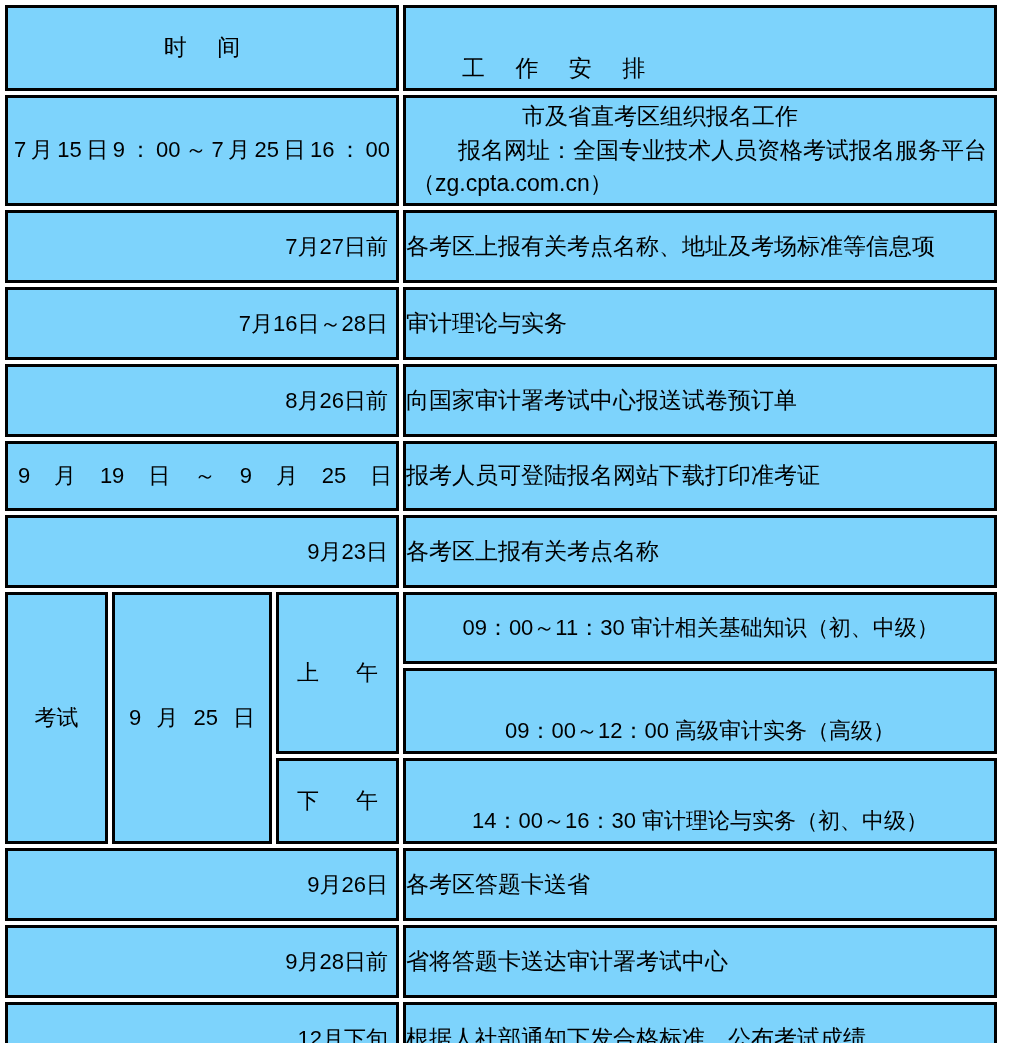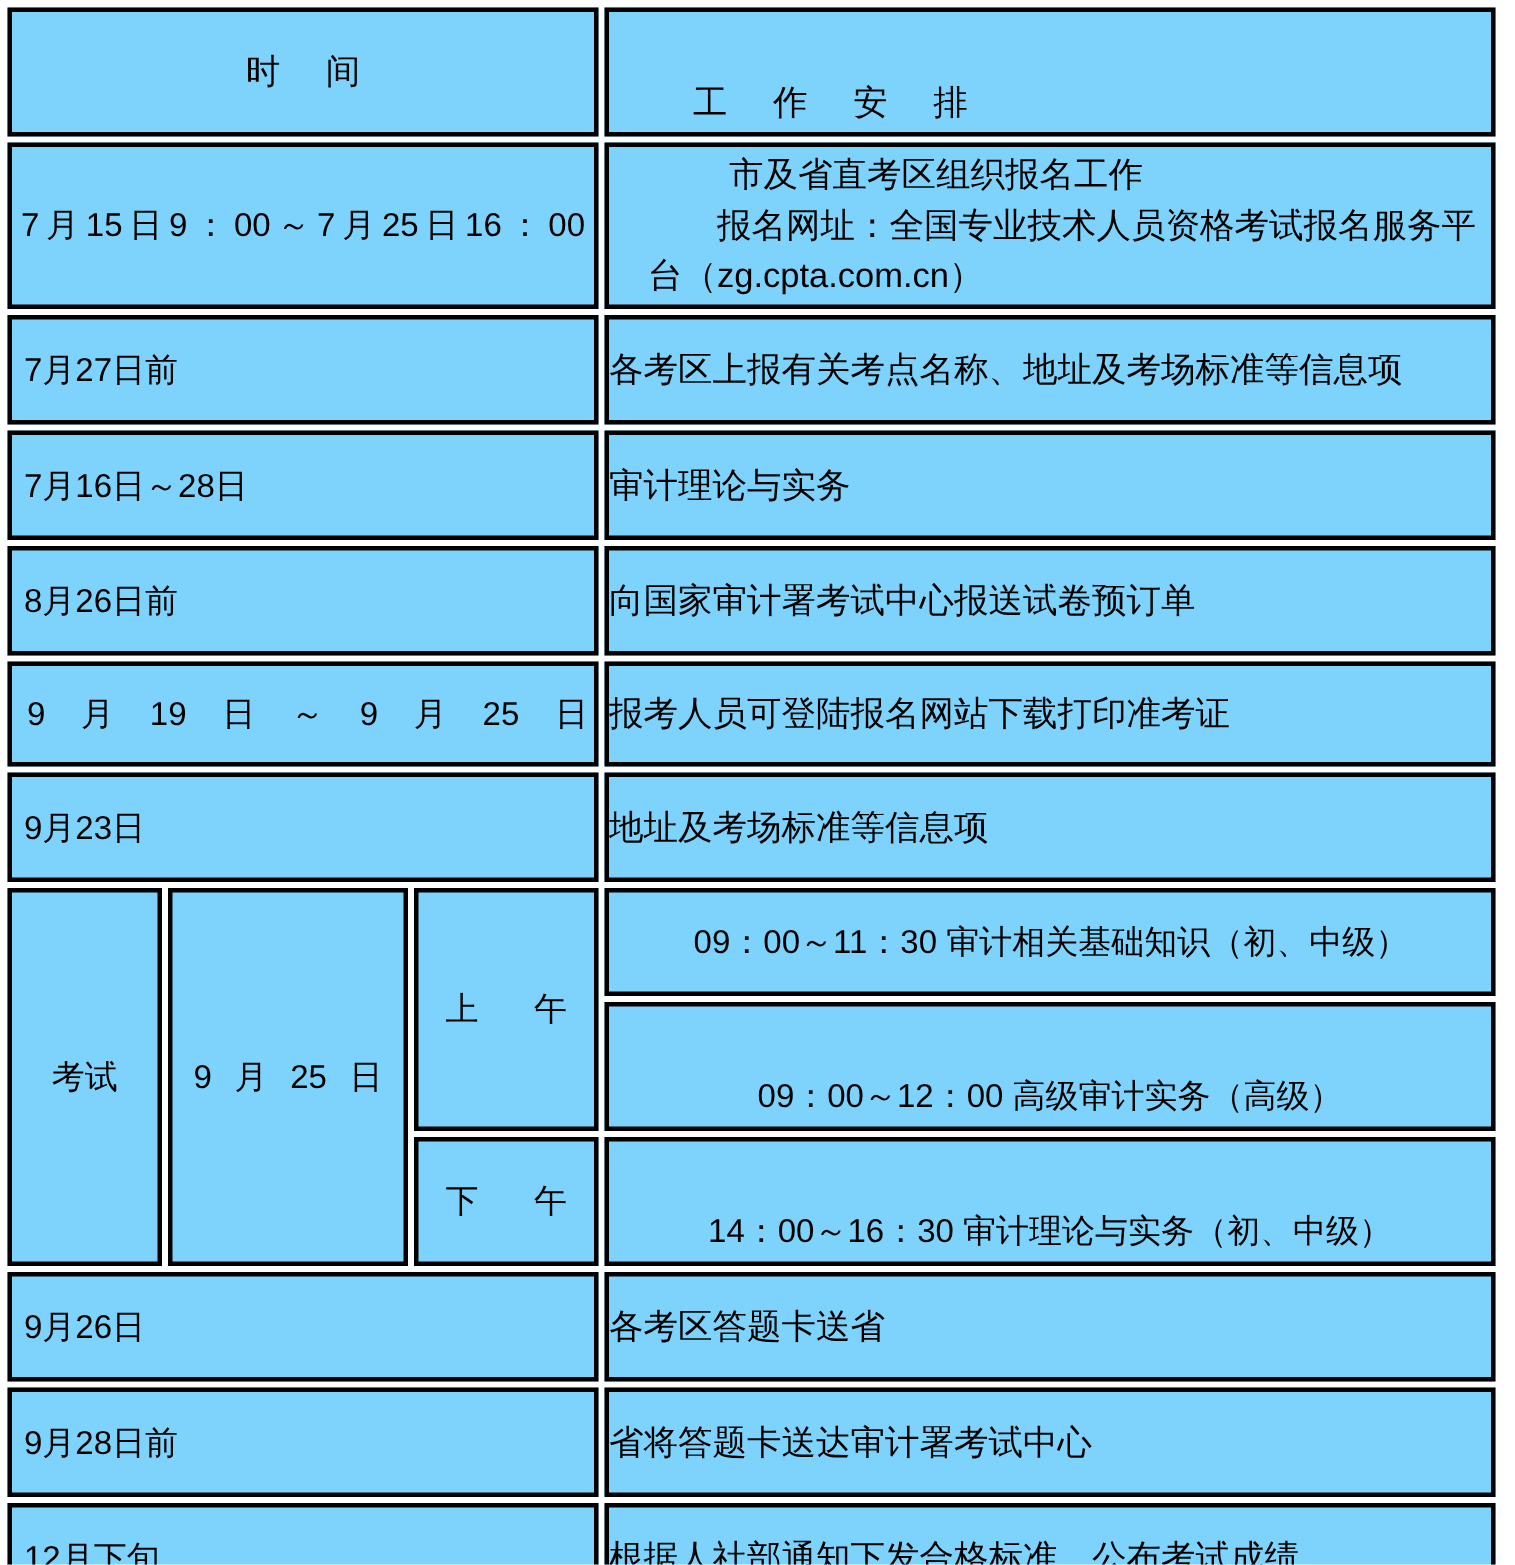--- a/index.html
+++ b/index.html
@@ -48,21 +48,21 @@
     font-size: 23px;
     letter-spacing: 12px;
     padding-left: 56px;
     line-height: 1.3;
     margin-top: 42px;
   }
   
   .time-cell {
     font-size: 22px;
     line-height: 1.5;
-    text-align: left;
+    text-align: right;
   }
   .time-justify {
     font-size: 22px;
     line-height: 1.55;
     text-align: justify;
     text-align-last: justify;
     text-justify: inter-character;
     padding: 4px 6px 4px 6px;
   }
   
@@ -142,22 +142,22 @@
           <div class="cellpad hdr-work">工 作 安 排</div>
         </td>
       </tr>
 
       <tr>
         <td colspan="3" class="h-r1">
           <div class="time-justify">7月15日9：00～7月25日16：00</div>
         </td>
         <td class="h-r1">
           <div class="work-cell" style="padding-left:0;">
-            <p class="work-para first" style="padding-left:34px;">市及省直考区组织报名工作</p>
-            <p class="work-para" style="padding-left:6px;text-indent:2em;margin-left:20px;">报名网址：全国专业技术人员资格考试报名服务平台（zg.cpta.com.cn）</p>
+            <p class="work-para first" style="padding-left:34px;margin-left:36px;">市及省直考区组织报名工作</p>
+            <p class="work-para" style="padding-left:6px;text-indent:2em;">报名网址：全国专业技术人员资格考试报名服务平台（zg.cpta.com.cn）</p>
           </div>
         </td>
       </tr>
 
       <tr>
         <td colspan="3" class="h-std">
           <div class="cellpad time-cell">7月27日前</div>
         </td>
         <td class="h-std">
           <div class="work-cell">各考区上报有关考点名称、地址及考场标准等信息项</div>
@@ -189,21 +189,21 @@
         <td class="h-r5">
           <div class="work-cell">报考人员可登陆报名网站下载打印准考证</div>
         </td>
       </tr>
 
       <tr>
         <td colspan="3" class="h-std">
           <div class="cellpad time-cell">9月23日</div>
         </td>
         <td class="h-std">
-          <div class="work-cell">地址及考场标准等信息项</div>
+          <div class="work-cell">各考区上报有关考点名称</div>
         </td>
       </tr>
 
       <tr>
         <td rowspan="3" class="h-e1">
           <div class="vert-2">考试</div>
         </td>
         <td rowspan="3">
           <div class="date-justify">9月25日</div>
         </td>

